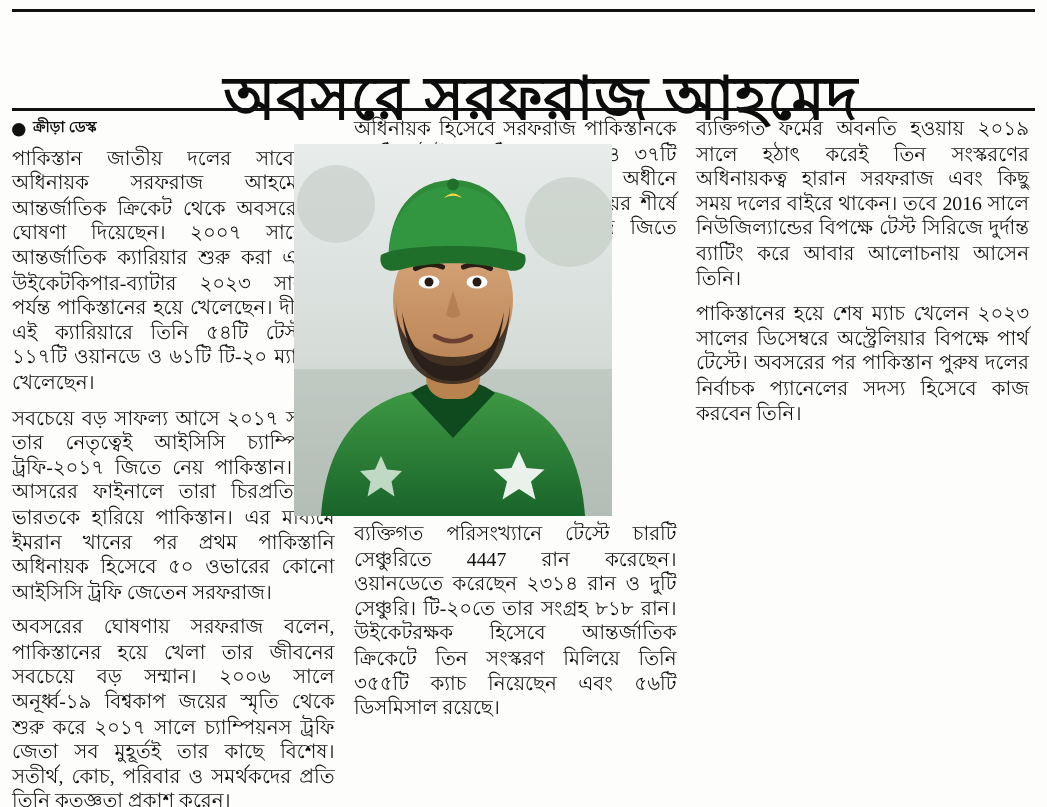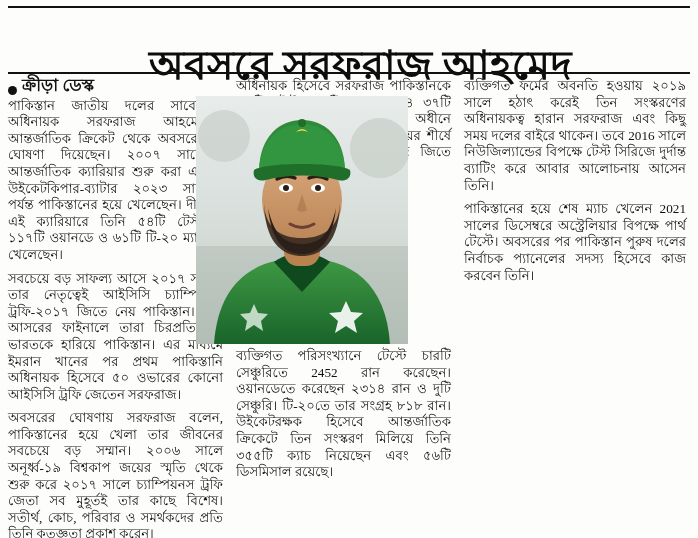--- a/index.html
+++ b/index.html
@@ -72,24 +72,24 @@
   .col-left {
     left: 0;
     width: 215px;
   }
   .col-right {
     left: 456px;
     width: 222px;
   }
   .byline {
     display: flex;
-    align-items: flex-end;
+    align-items: center;
     gap: 5px;
     font-weight: bold;
-    font-size: 17px;
+    font-size: 10px;
     margin-bottom: 3px;
   }
   .byline .bullet {
     width: 9px;
     height: 9px;
     border-radius: 50%;
     background: #111;
     display: inline-block;
     flex: none;
   }
@@ -155,26 +155,26 @@
         <p class="para">সবচেয়ে বড় সাফল্য আসে ২০১৭ সালে। তার নেতৃত্বেই আইসিসি চ্যাম্পিয়নস ট্রফি-২০১৭ জিতে নেয় পাকিস্তান। সেই আসরের ফাইনালে তারা চিরপ্রতিদ্বন্দ্বী ভারতকে হারিয়ে পাকিস্তান। এর মাধ্যমে ইমরান খানের পর প্রথম পাকিস্তানি অধিনায়ক হিসেবে ৫০ ওভারের কোনো আইসিসি ট্রফি জেতেন সরফরাজ।</p>
         <p class="para">অবসরের ঘোষণায় সরফরাজ বলেন, পাকিস্তানের হয়ে খেলা তার জীবনের সবচেয়ে বড় সম্মান। ২০০৬ সালে অনূর্ধ্ব-১৯ বিশ্বকাপ জয়ের স্মৃতি থেকে শুরু করে ২০১৭ সালে চ্যাম্পিয়নস ট্রফি জেতা সব মুহূর্তই তার কাছে বিশেষ। সতীর্থ, কোচ, পরিবার ও সমর্থকদের প্রতি তিনি কৃতজ্ঞতা প্রকাশ করেন।</p>
       </div>
     </div>
 
     <div class="col mid-text-top">
       <p class="para first">অধিনায়ক হিসেবে সরফরাজ পাকিস্তানকে ১৩টি টেস্ট, ৫০টি ওয়ানডে ও ৩৭টি টি-২০তে নেতৃত্ব দেন। তার অধীনে টি-২০তে পাকিস্তান বিশ্ব র‌্যাঙ্কিংয়ের শীর্ষে ওঠে এবং টানা ১১টি সিরিজ জিতে বিশ্বরেকর্ড গড়ে।</p>
     </div>
 
     <div class="col mid-text-bottom">
-      <p class="para">ব্যক্তিগত পরিসংখ্যানে টেস্টে চারটি সেঞ্চুরিতে 2452 রান করেছেন। ওয়ানডেতে করেছেন ২৩১৪ রান ও দুটি সেঞ্চুরি। টি-২০তে তার সংগ্রহ ৮১৮ রান। উইকেটরক্ষক হিসেবে আন্তর্জাতিক ক্রিকেটে তিন সংস্করণ মিলিয়ে তিনি ৩৫৫টি ক্যাচ নিয়েছেন এবং ৫৬টি ডিসমিসাল রয়েছে।</p>
+      <p class="para">ব্যক্তিগত পরিসংখ্যানে টেস্টে চারটি সেঞ্চুরিতে 4447 রান করেছেন। ওয়ানডেতে করেছেন ২৩১৪ রান ও দুটি সেঞ্চুরি। টি-২০তে তার সংগ্রহ ৮১৮ রান। উইকেটরক্ষক হিসেবে আন্তর্জাতিক ক্রিকেটে তিন সংস্করণ মিলিয়ে তিনি ৩৫৫টি ক্যাচ নিয়েছেন এবং ৫৬টি ডিসমিসাল রয়েছে।</p>
     </div>
 
     <div class="col col-right">
       <p class="para first">ব্যক্তিগত ফর্মের অবনতি হওয়ায় ২০১৯ সালে হঠাৎ করেই তিন সংস্করণের অধিনায়কত্ব হারান সরফরাজ এবং কিছু সময় দলের বাইরে থাকেন। তবে 2016 সালে নিউজিল্যান্ডের বিপক্ষে টেস্ট সিরিজে দুর্দান্ত ব্যাটিং করে আবার আলোচনায় আসেন তিনি।</p>
-      <p class="para">পাকিস্তানের হয়ে শেষ ম্যাচ খেলেন 2021 সালের ডিসেম্বরে অস্ট্রেলিয়ার বিপক্ষে পার্থ টেস্টে। অবসরের পর পাকিস্তান পুরুষ দলের নির্বাচক প্যানেলের সদস্য হিসেবে কাজ করবেন তিনি।</p>
+      <p class="para">পাকিস্তানের হয়ে শেষ ম্যাচ খেলেন ২০২৩ সালের ডিসেম্বরে অস্ট্রেলিয়ার বিপক্ষে পার্থ টেস্টে। অবসরের পর পাকিস্তান পুরুষ দলের নির্বাচক প্যানেলের সদস্য হিসেবে কাজ করবেন তিনি।</p>
     </div>
 
   </div>
 
   <div class="photo">
     <svg width="212" height="248" viewBox="0 0 212 248" xmlns="http://www.w3.org/2000/svg">
       <defs>
         <linearGradient id="bg" x1="0" y1="0" x2="0" y2="1">
           <stop offset="0%" stop-color="#e8eceb"></stop>
           <stop offset="55%" stop-color="#d6ddd9"></stop>

